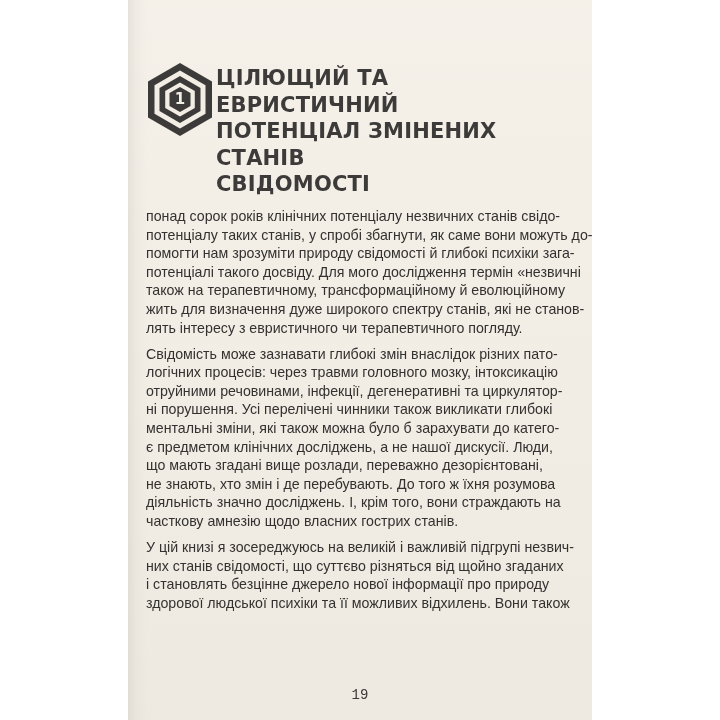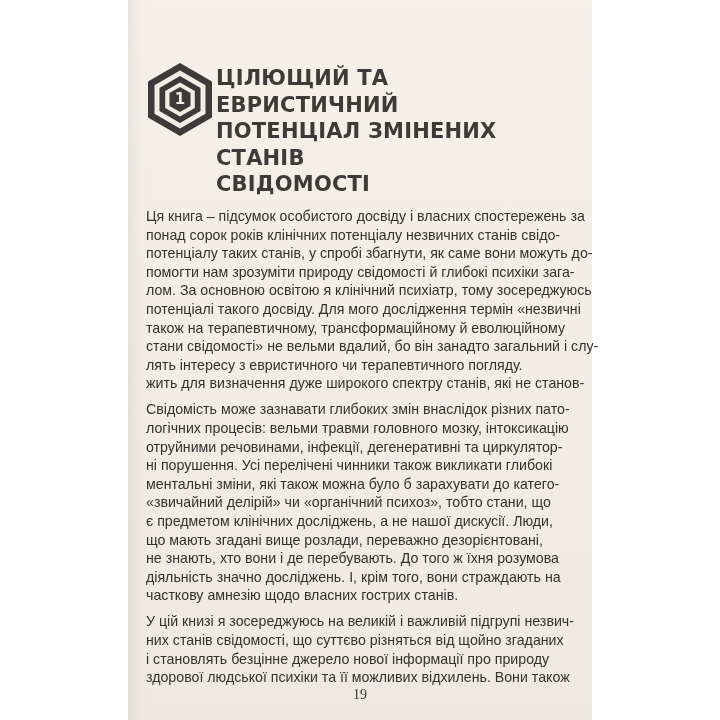--- a/index.html
+++ b/index.html
@@ -76,21 +76,21 @@
   }
   .body-text .line.last {
     text-align-last: left;
   }
   .page-number {
     position: absolute;
     left: 0;
     width: 464px;
     top: 687px;
     text-align: center;
-    font-family: Liberation Serif, serif;
+    font-family: Liberation Mono, monospace;
     font-size: 14px;
     color: #3a3937;
   }
 </style>
 </head>
 <body>
 
 <div class="page">
 
   <div class="chapter-header">
@@ -110,41 +110,37 @@
 
     <h1 class="chapter-title">
       <span style="display:block">ЦІЛЮЩИЙ ТА ЕВРИСТИЧНИЙ</span>
       <span style="display:block">ПОТЕНЦІАЛ ЗМІНЕНИХ СТАНІВ</span>
       <span style="display:block">СВІДОМОСТІ</span>
     </h1>
   </div>
 
   <div class="body-text">
     <p>
-      <span class="line">Ця книга – підсумок особистого досвіду і власних спостережень за</span>
       <span class="line">понад сорок років клінічних потенціалу незвичних станів сві­до-</span>
       <span class="line">потенціалу таких станів, у спробі збагнути, як саме вони можуть до-</span>
       <span class="line">помогти нам зрозуміти природу свідомості й глибокі психіки зага-</span>
-      <span class="line">лом. За основною освітою я клінічний психіатр, тому зосереджуюсь</span>
       <span class="line">потенціалі такого досвіду. Для мого дослідження термін «незвичні</span>
       <span class="line">також на терапевтичному, трансформаційному й еволюційному</span>
-      <span class="line">стани свідомості» не вельми вдалий, бо він занадто загальний і слу-</span>
+      <span class="line">жить для визначення дуже широкого спектру станів, які не станов-</span>
       <span class="line last">лять інтересу з евристичного чи терапевтичного погляду.</span>
-      <span class="line">жить для визначення дуже широкого спектру станів, які не станов-</span>
     </p>
     <p>
-      <span class="line">Свідомість може зазнавати глибоких змін внаслідок різних пато-</span>
-      <span class="line">логічних процесів: вельми травми головного мозку, інтоксикацію</span>
+      <span class="line">Свідомість може зазнавати глибокі змін внаслідок різних пато-</span>
+      <span class="line">логічних процесів: через травми головного мозку, інтоксикацію</span>
       <span class="line">отруйними речовинами, інфекції, дегенеративні та циркулятор-</span>
       <span class="line">ні порушення. Усі перелічені чинники також викликати глибокі</span>
       <span class="line">ментальні зміни, які також можна було б зарахувати до катего-</span>
-      <span class="line">«звичайний делірій» чи «органічний психоз», тобто стани, що</span>
       <span class="line">є предметом клінічних досліджень, а не нашої дискусії. Люди,</span>
       <span class="line">що мають згадані вище розлади, переважно дезорієнтовані,</span>
-      <span class="line">не знають, хто вони і де перебувають. До того ж їхня розумова</span>
+      <span class="line">не знають, хто змін і де перебувають. До того ж їхня розумова</span>
       <span class="line">діяльність значно досліджень. І, крім того, вони страждають на</span>
       <span class="line last">часткову амнезію щодо власних гострих станів.</span>
     </p>
     <p>
       <span class="line">У цій книзі я зосереджуюсь на великій і важливій підгрупі незвич-</span>
       <span class="line">них станів свідомості, що суттєво різняться від щойно згаданих</span>
       <span class="line">і становлять безцінне джерело нової інформації про природу</span>
       <span class="line">здорової людської психіки та її можливих відхилень. Вони також</span>
 
     </p>

